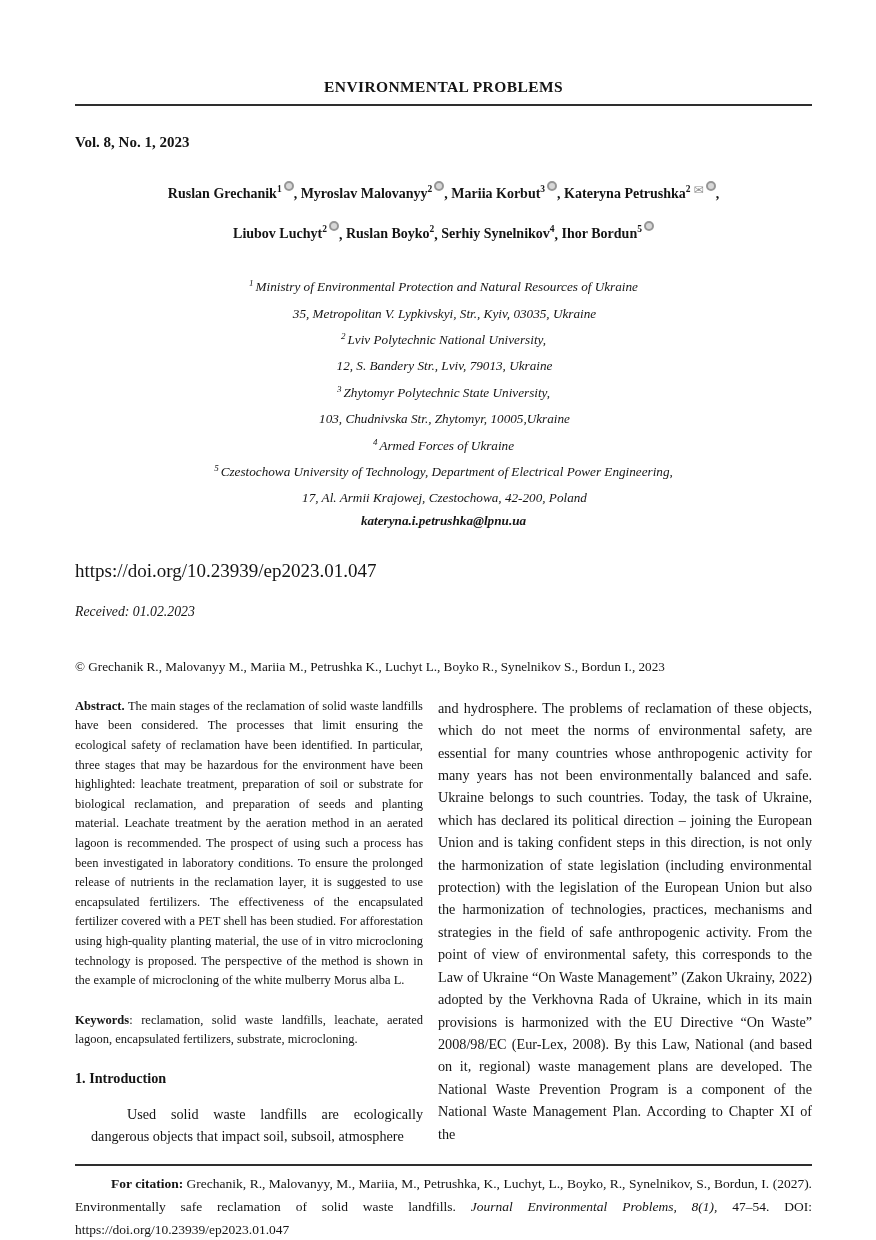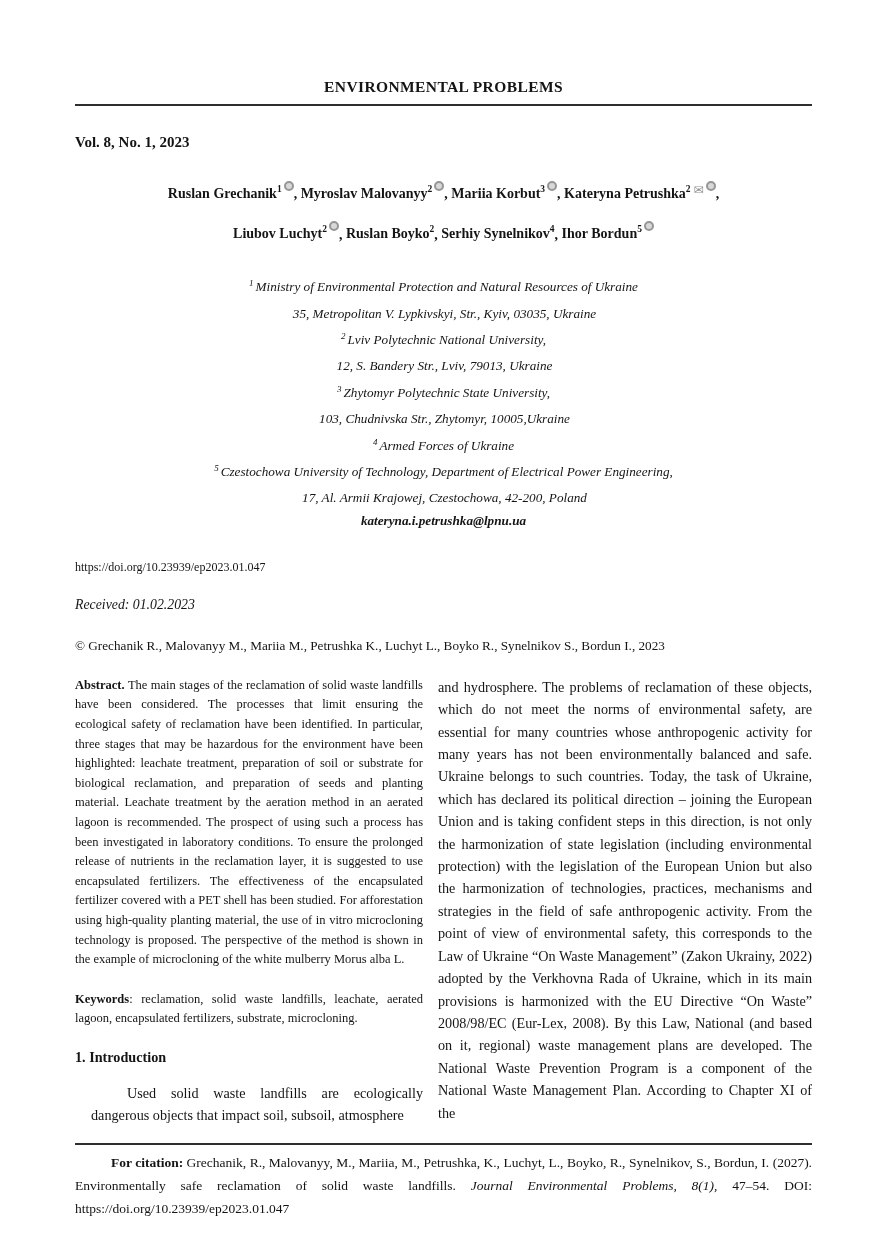--- a/index.html
+++ b/index.html
@@ -68,29 +68,29 @@
     font-style: italic;
     font-size: 13.2px;
     line-height: 22px;
   }
   .affils sup { font-size: 9px; margin-right: 2px; }
   .affil-email {
     font-weight: bold;
   }
   .doi-line {
     margin-top: 28px;
-    font-size: 12px;
+    font-size: 19px;
   }
   .received-line {
     margin-top: 22px;
     font-style: italic;
     font-size: 13.8px;
   }
   .copyright-line {
-    margin-top: 25px;
+    margin-top: 39px;
     font-size: 13.2px;
   }
   .columns {
     margin-top: 22px;
     display: flex;
     gap: 15px;
     justify-content: space-between;
   }
   .col-left  { width: 348px; }
   .col-right { width: 374px; }

